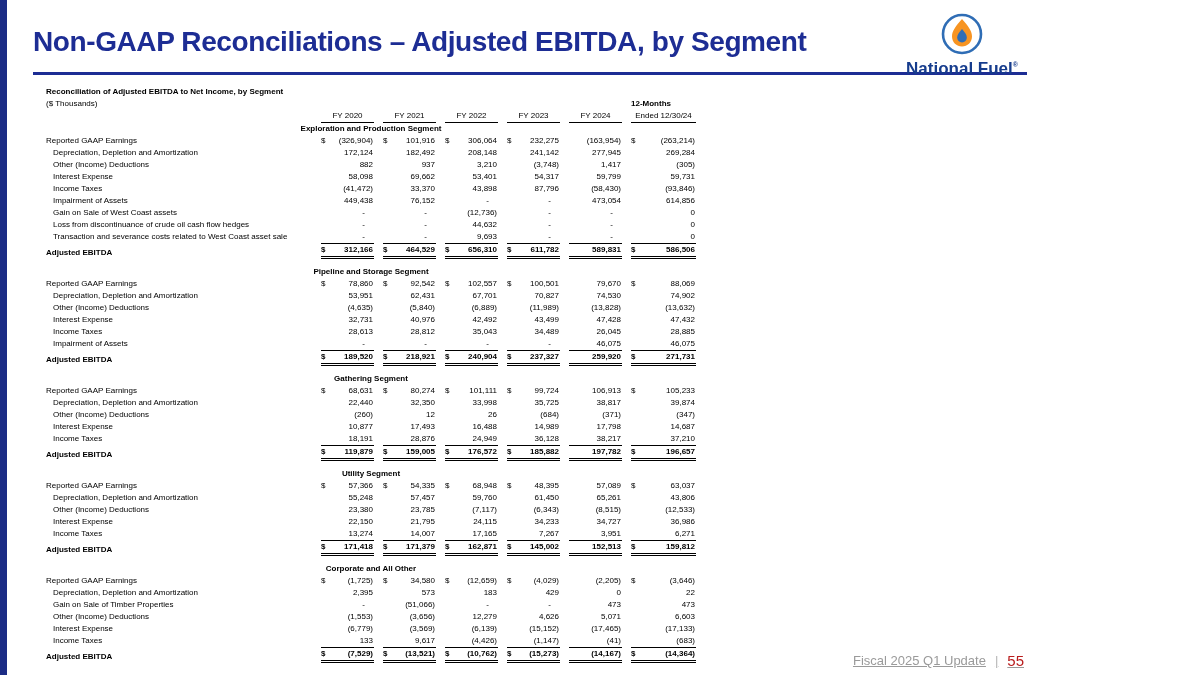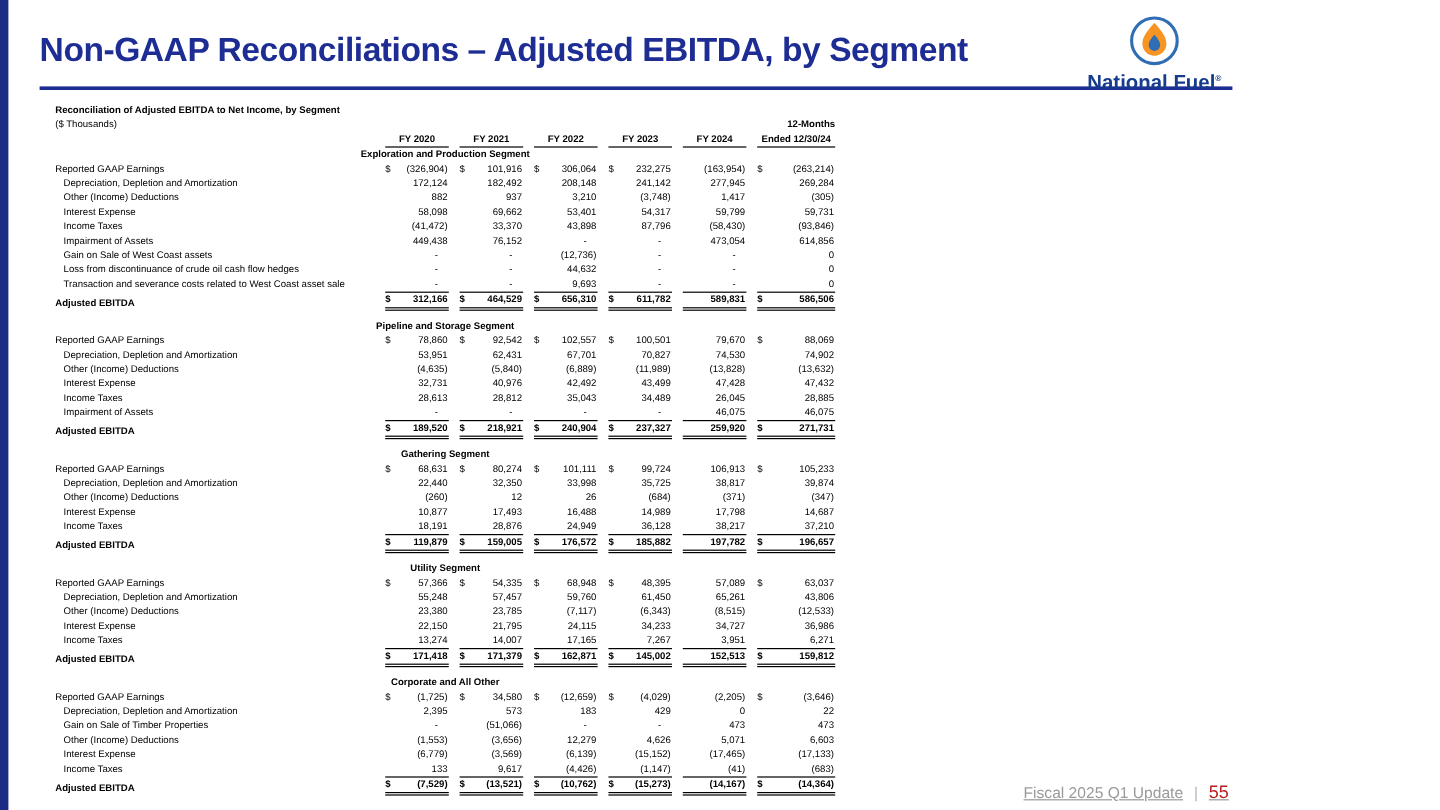--- a/index.html
+++ b/index.html
@@ -26,22 +26,22 @@
   .lbl { text-align:left; white-space:nowrap; overflow:hidden; }
   .lbl.ind { padding-left:7px; }
   .sec { font-weight:bold;text-align:center; }
   .b { font-weight:bold; }
   .num { padding-left:9px; }
   .cell { display:flex; justify-content:space-between; }
   .cell .ds { text-align:left; }
   .cell .val { text-align:right; padding-right:1px; white-space:nowrap; }
   .cell .val.dash { padding-right:9px; }
   .cell.total { border-top:1px solid #000; border-bottom:3px double #000; font-weight:bold; }
-  .hcell { border-bottom:1px solid #000; text-align:center; font-weight:bold; white-space:nowrap; }
-  .h12 { text-align:right; font-weight:bold; white-space:nowrap; }
+  .hcell { border-bottom:1px solid #000; text-align:center; font-weight:normal; white-space:nowrap; }
+  .h12 { text-align:left; font-weight:bold; white-space:nowrap; }
   tr.spacer td { height:7px; }
 
   .footer { position:absolute; right:12px; bottom:6px; display:flex; align-items:center; gap:9px; color:#9a9a9a;text-decoration:underline; }
   .f-label { font-size:13px; line-height:17px; }
   .f-div { font-size:13px; line-height:17px; color:#b5b5b5; }
   .f-page { font-size:15px; line-height:17px; color:#b91c1c; }
 </style>
 </head>
 <body>
 

